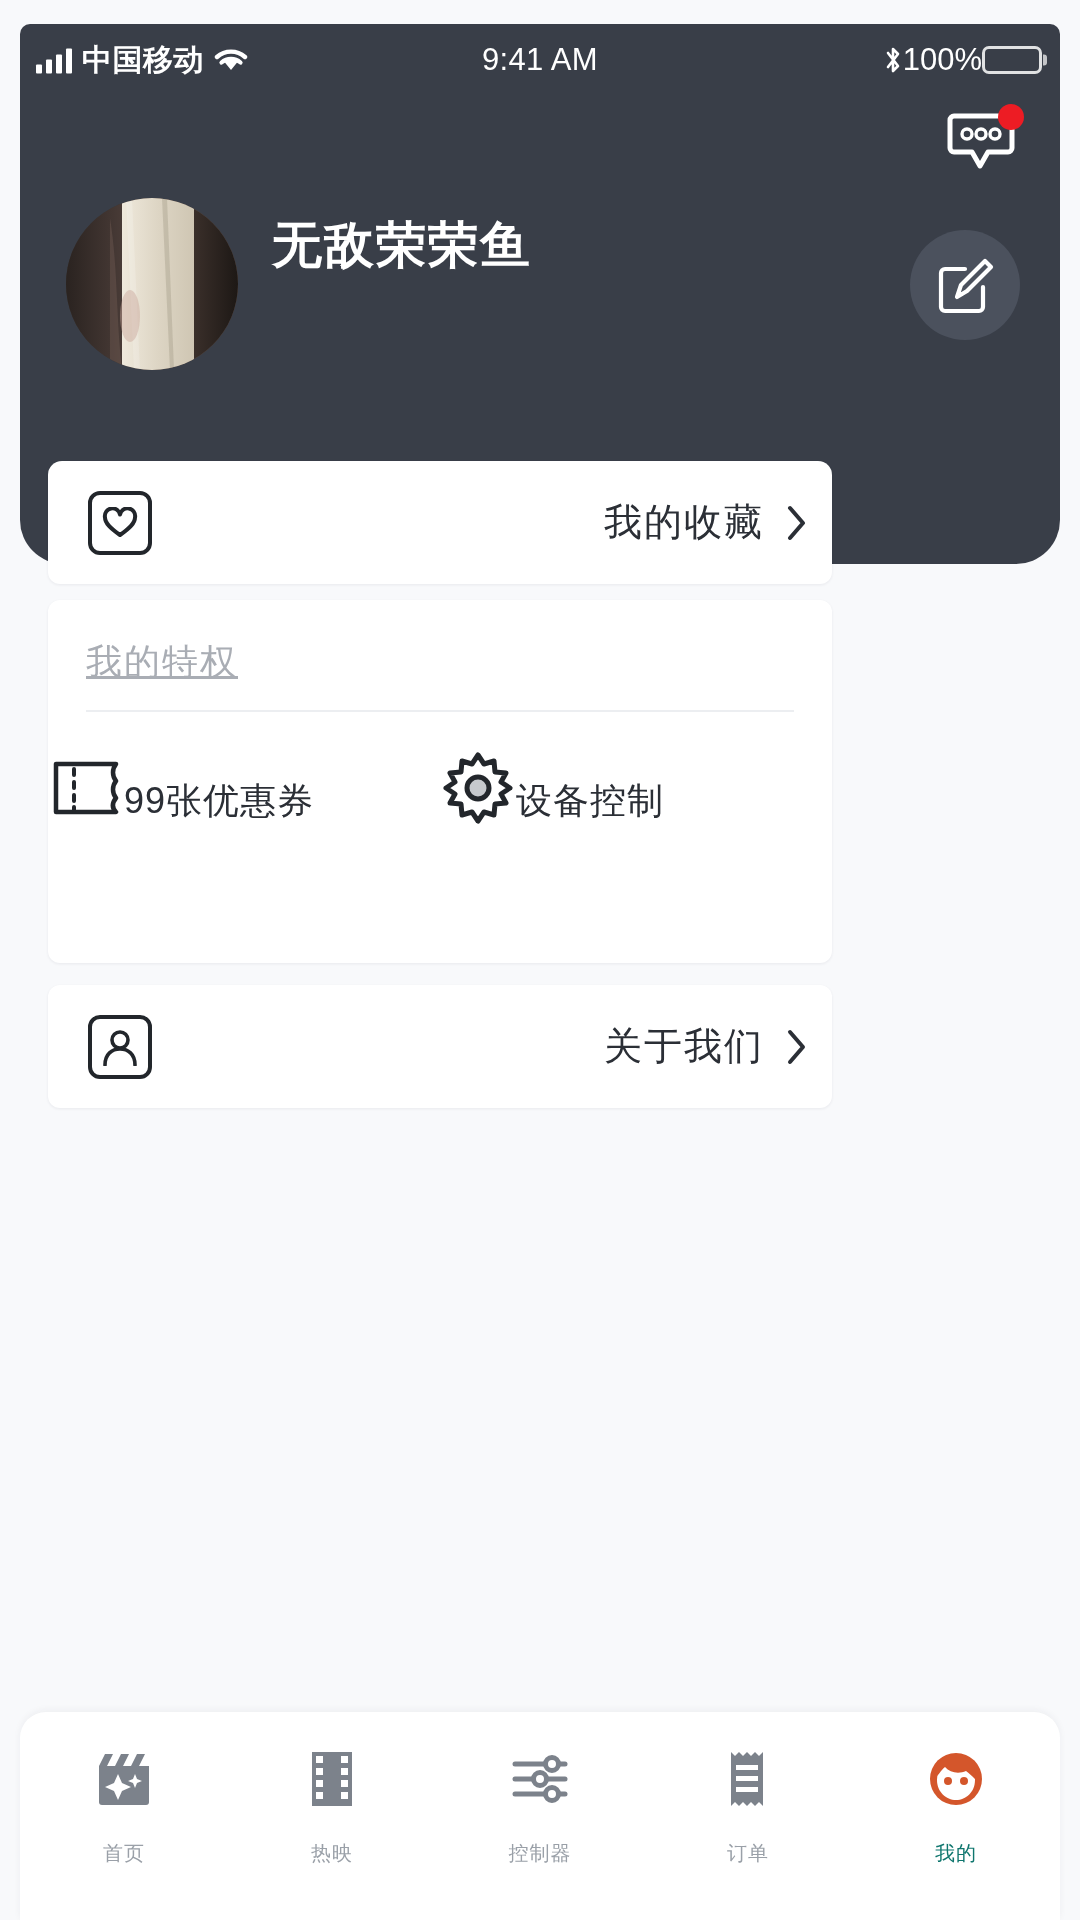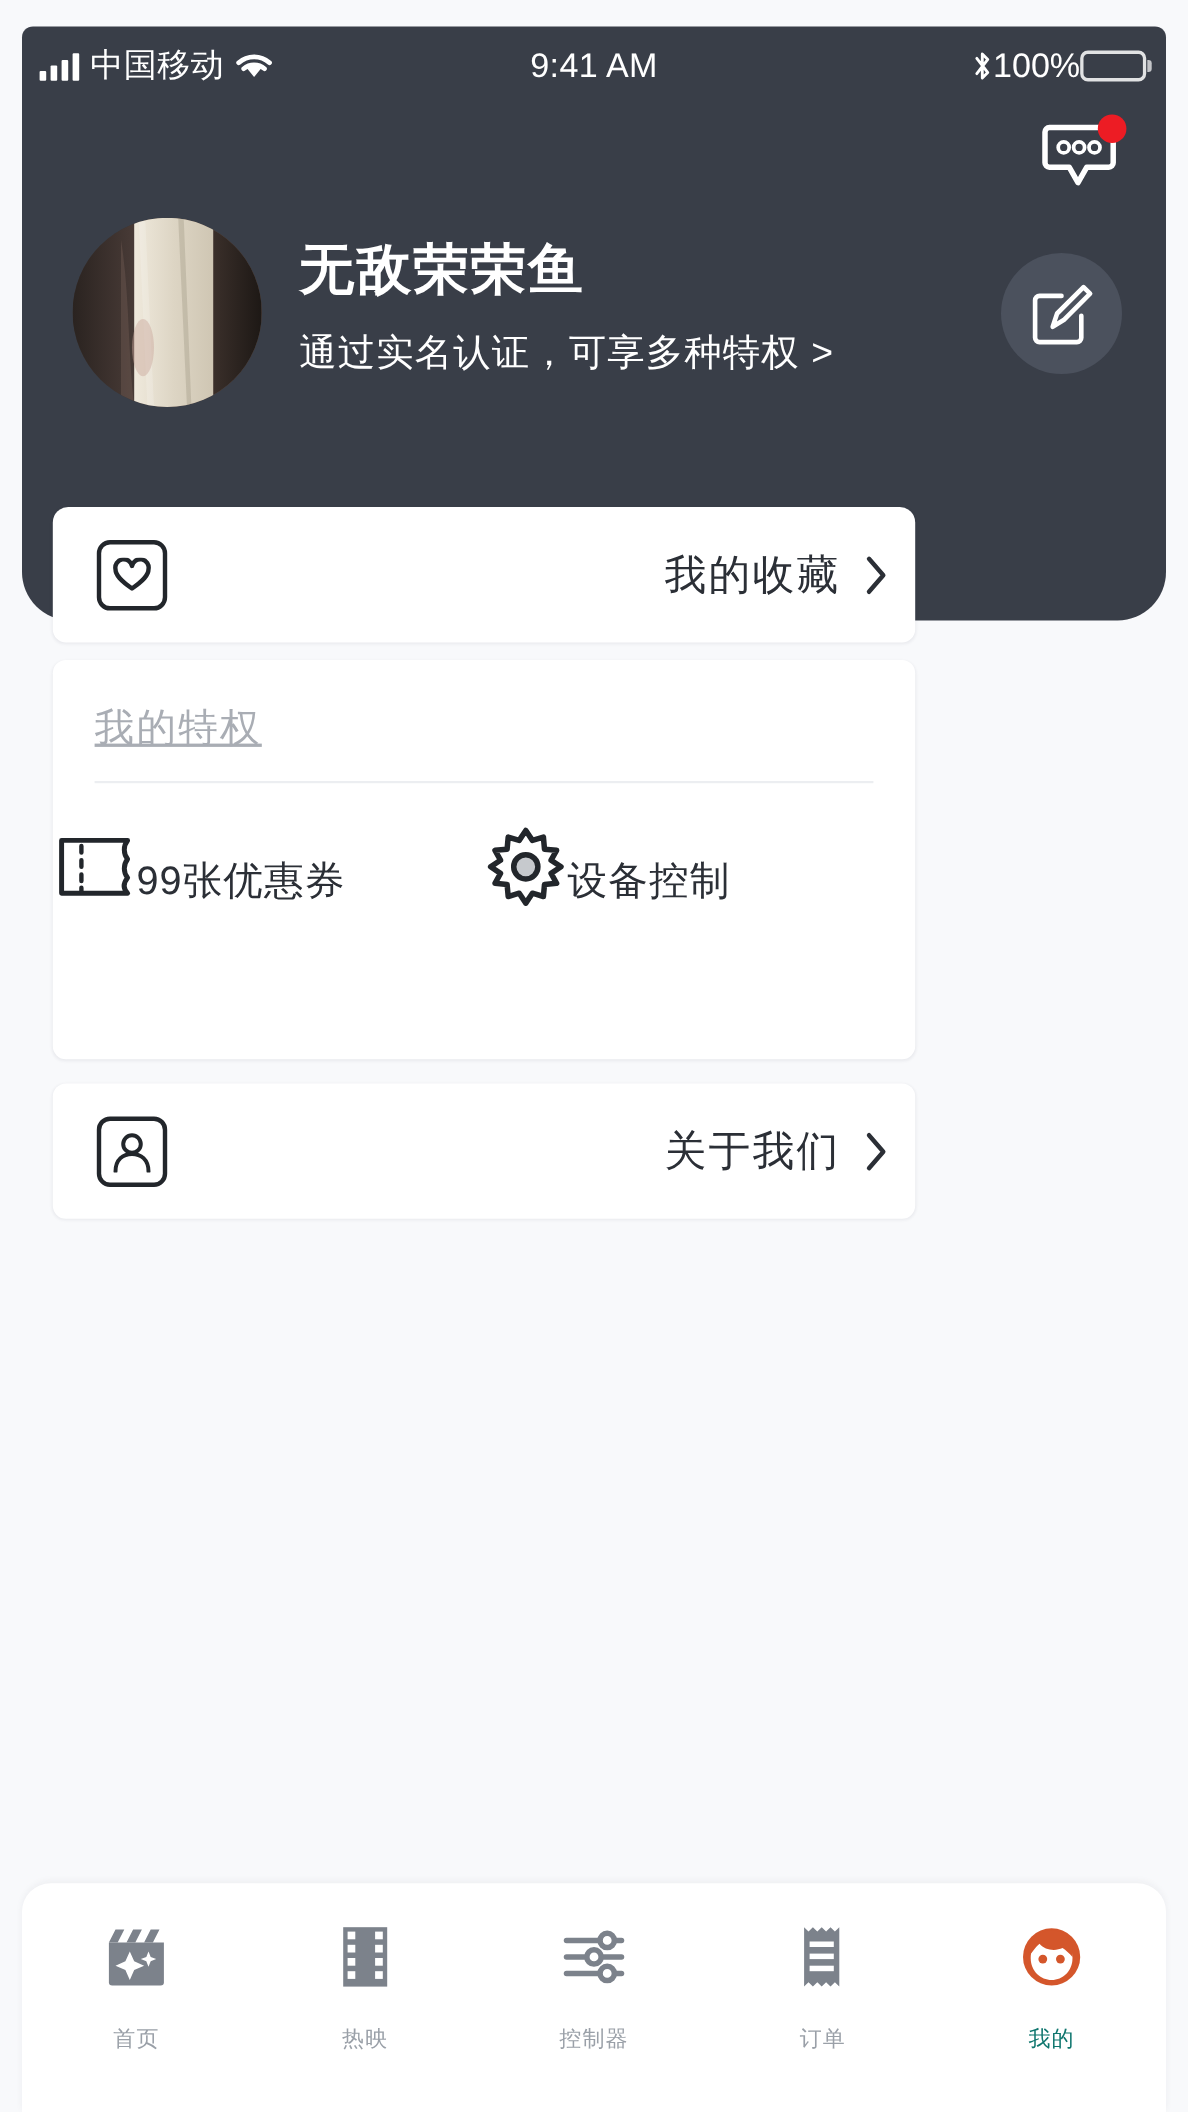--- a/index.html
+++ b/index.html
@@ -37,21 +37,21 @@
   .sb-left {
     position:absolute; left:16px; top:50%; transform:translateY(-50%);
     display:flex; align-items:center; gap:10px;
   }
   .sig { display:flex; align-items:flex-end; gap:4px; height:26px; }
   .sig i { display:block; width:6px; background:#fff; border-radius:1px; }
   .sig i:nth-child(1){ height:9px; }
   .sig i:nth-child(2){ height:14px; }
   .sig i:nth-child(3){ height:19px; }
   .sig i:nth-child(4){ height:25px; }
-  .carrier { font-size:30px; font-weight:400; letter-spacing:.5px; }
+  .carrier { font-size:30px; font-weight:700; letter-spacing:.5px; }
   .wifi { position:relative; width:34px; height:26px; }
   .wifi svg { display:block; }
 
   .sb-time {
     position:absolute; left:0; right:0; top:50%;
     transform:translateY(-50%);
     text-align:center; font-size:31px; font-weight:500;
     letter-spacing:.3px;
   }
   .sb-right {
@@ -248,21 +248,20 @@
           <rect x="56" y="0" width="72" height="172" fill="url(#gD)"></rect>
           <rect x="128" y="0" width="44" height="172" fill="url(#gR)"></rect>
           <path d="M60 0 L68 172 L74 172 L66 0 Z" fill="#ffffff" opacity=".18"></path>
           <path d="M96 0 L104 172 L108 172 L101 0 Z" fill="#8d8471" opacity=".28"></path>
           <path d="M44 20 C52 70 50 120 56 172 L44 172 Z" fill="#7a655c" opacity=".35"></path>
           <ellipse cx="64" cy="118" rx="10" ry="26" fill="#c9a79c" opacity=".45"></ellipse>
         </svg>
       </div>
 
       <div class="uname">无敌荣荣鱼</div>
-      <div class="usub">通过实名认证，可享多种特权 &gt;</div>
 
       <div class="edit-btn">
         <svg width="64" height="64" viewBox="0 0 64 64">
           <path d="M50 34 V54 A4 4 0 0 1 46 58 H12 A4 4 0 0 1 8 54 V20 A4 4 0 0 1 12 16 H32" stroke="#ffffff" stroke-width="4.2" fill="none" stroke-linecap="round" stroke-linejoin="round"></path>
           <path d="M24 44 L28 32 L52 8 L58 14 L34 38 Z" stroke="#ffffff" stroke-width="4.2" fill="none" stroke-linejoin="round"></path>
         </svg>
       </div>
     </div>
   </div>
 

